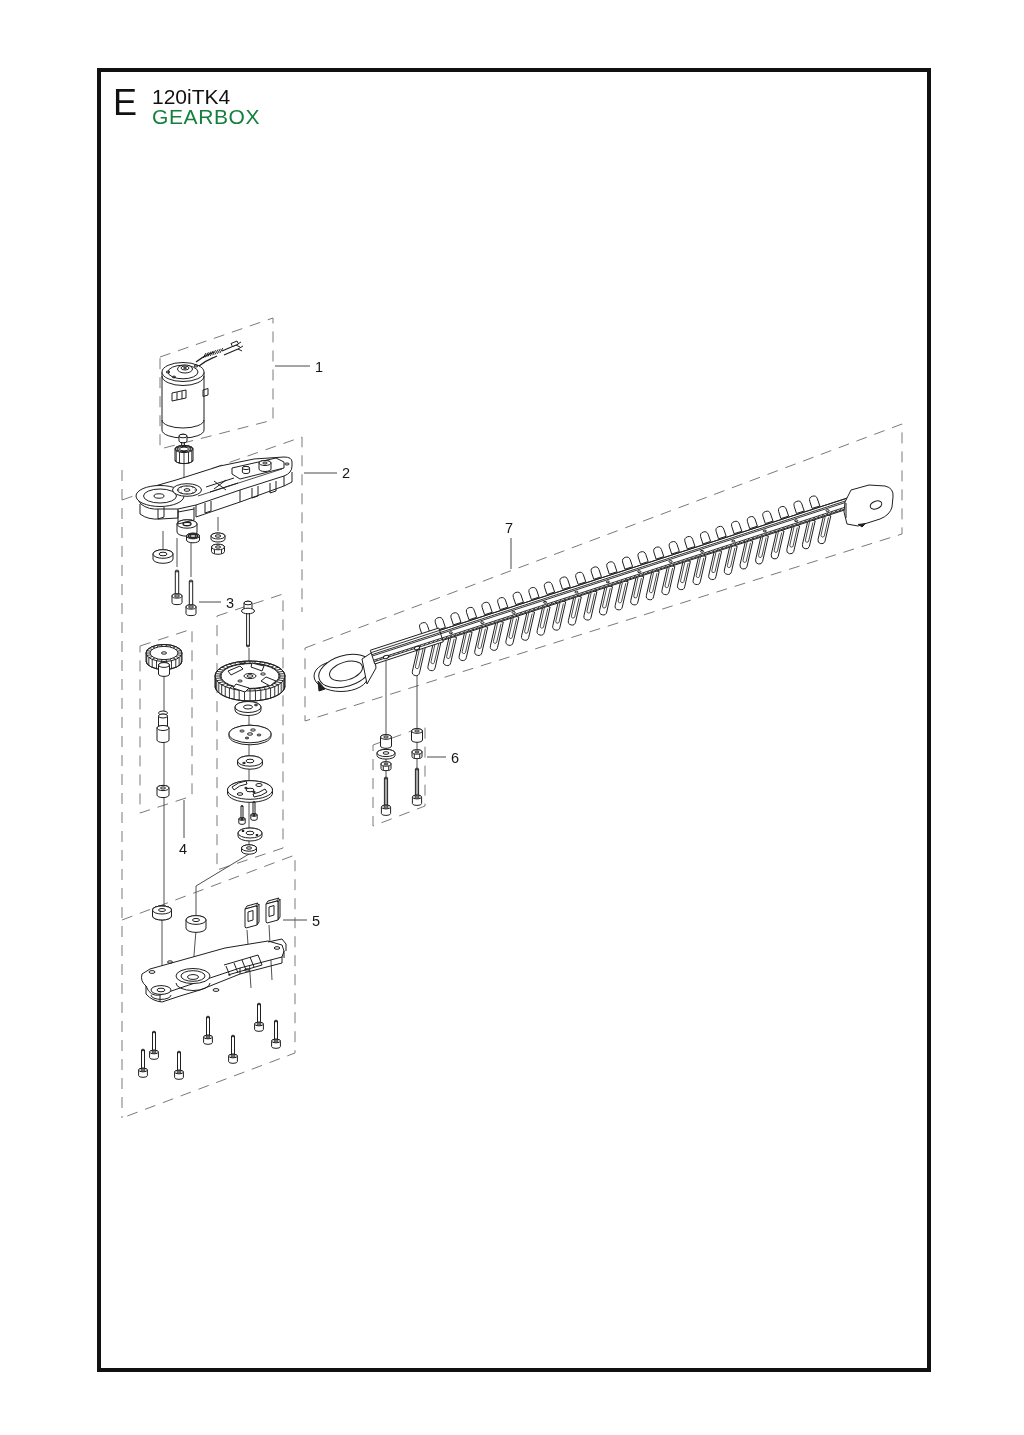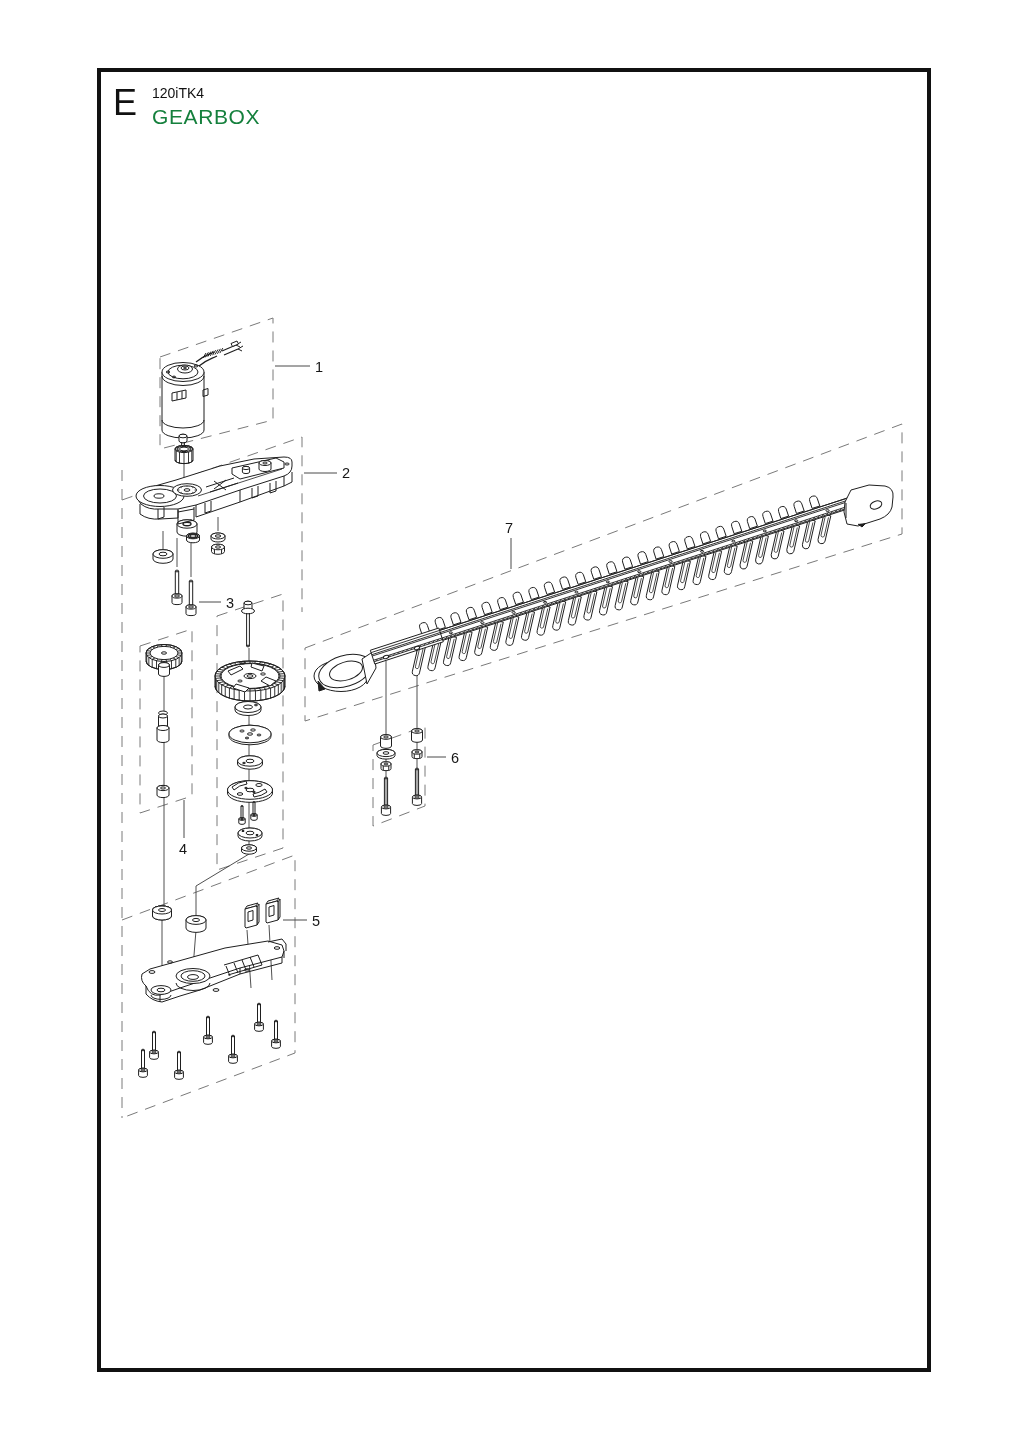--- a/index.html
+++ b/index.html
@@ -2,21 +2,21 @@
 <html><head>
 <meta charset="utf-8">
 <style>
   html,body{margin:0;padding:0;background:#fff;}
   .page{position:relative;width:1024px;height:1435px;background:#ffffff;
         font-family:"Liberation Sans","DejaVu Sans",sans-serif;overflow:hidden;}
   .frame{position:absolute;left:97px;top:68px;width:826px;height:1296px;
          border:4px solid #111;background:#fff;}
   .hdr-letter{position:absolute;left:113px;top:82px;font-size:36px;color:#111;
               letter-spacing:0;}
-  .hdr-model{position:absolute;left:152px;top:85px;font-size:14px;color:#111;}
+  .hdr-model{position:absolute;left:152px;top:85px;font-size:21px;color:#111;}
   .hdr-title{position:absolute;left:152px;top:105px;font-size:21px;color:#15803d;letter-spacing:.6px;}
   svg.diagram{position:absolute;left:0;top:0;}
   svg .co{font-family:"Liberation Sans","DejaVu Sans",sans-serif;font-size:14.5px;fill:#161616;}
   svg line, svg path, svg ellipse, svg polyline{vector-effect:none;}
 </style>
 </head>
 <body>
 
 <div class="page">
   <div class="frame"></div>

